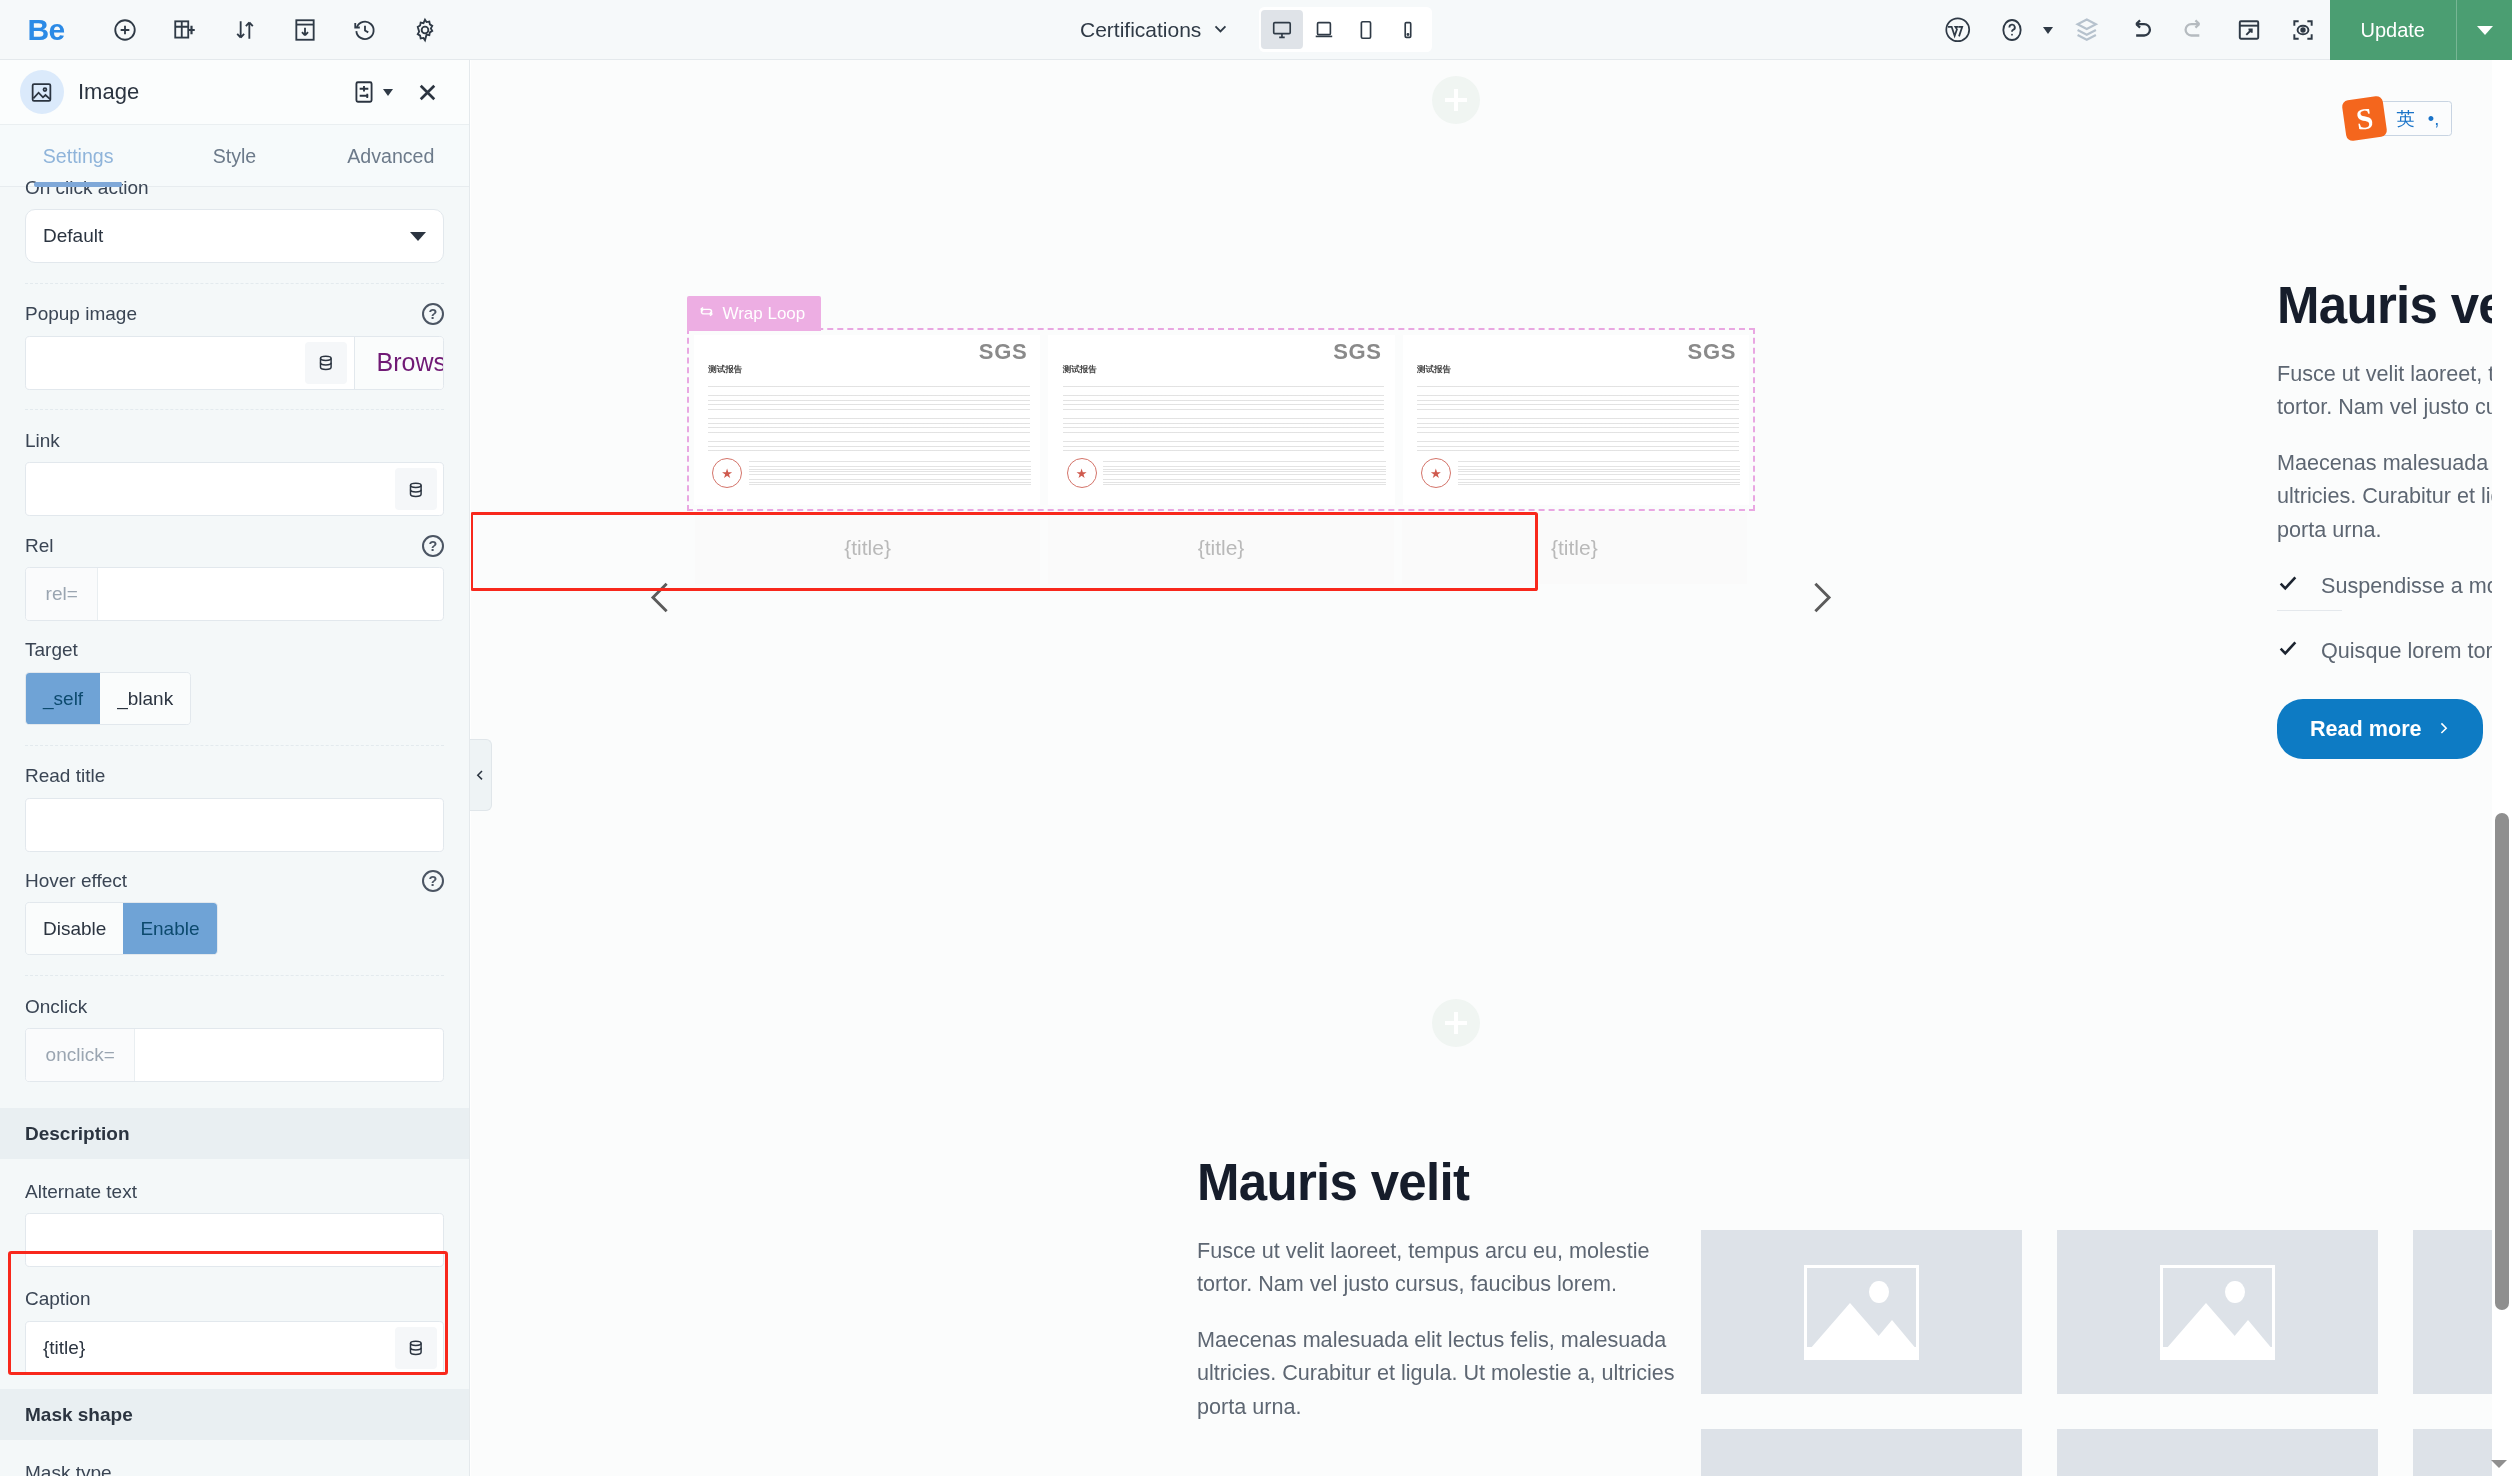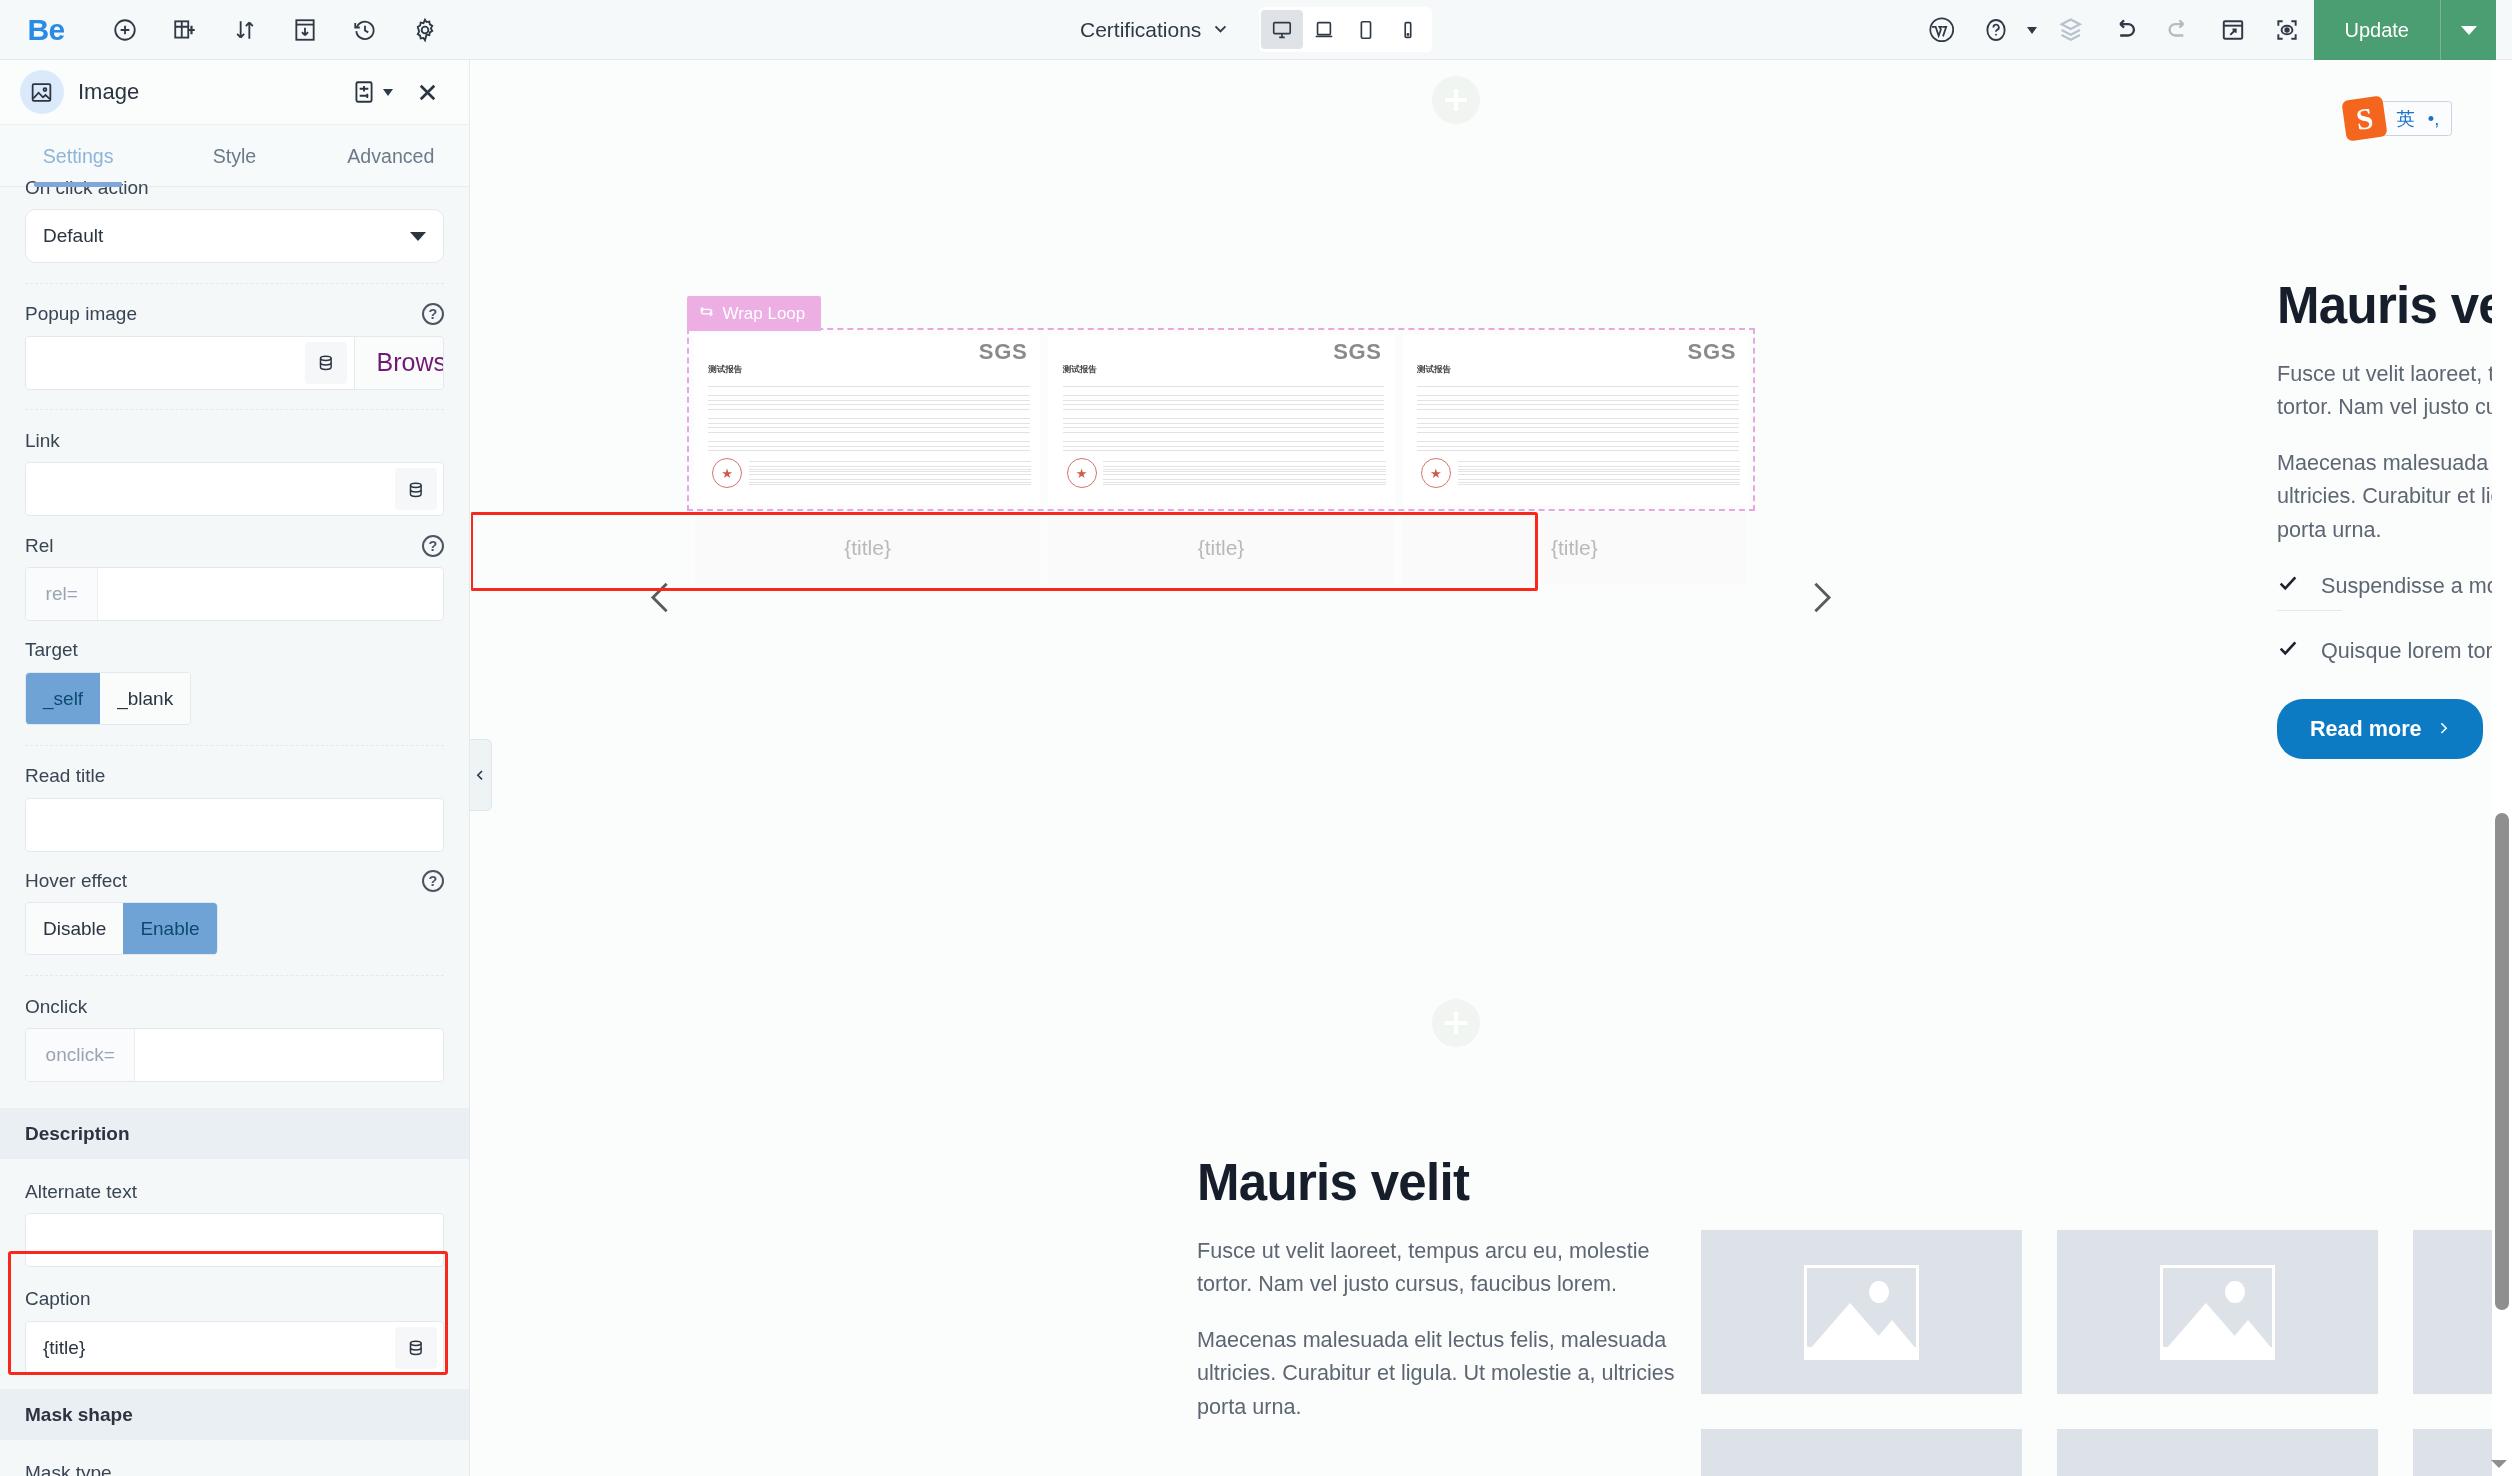--- a/index.html
+++ b/index.html
@@ -46,21 +46,21 @@
     padding: 2.6px; gap: 0;
   }
   .dev-btn {
     width: 42px; height: 39px;
     display: flex; align-items: center; justify-content: center;
     border-radius: 3.9px; cursor: pointer;
   }
   .dev-btn.active { background: #dfe3e8; }
 
   .tb-right {
-    position: absolute; right: 16px; top: 0;
+    position: absolute; right: 0; top: 0;
     height: 60px; display: flex; align-items: center;
   }
   .tb-right .tb-ic { width: 54px; }
   .tb-ic.disabled svg { opacity: .32; }
   .help-wrap { display:flex; align-items:center; gap:3.9px; padding-right: 6.5px; cursor:pointer;}
   .caret-sm {
     width:0;height:0;border-left:5.9px solid transparent;border-right:5.9px solid transparent;
     border-top:7.2px solid #2f3a46;
   }
   .update-btn {

